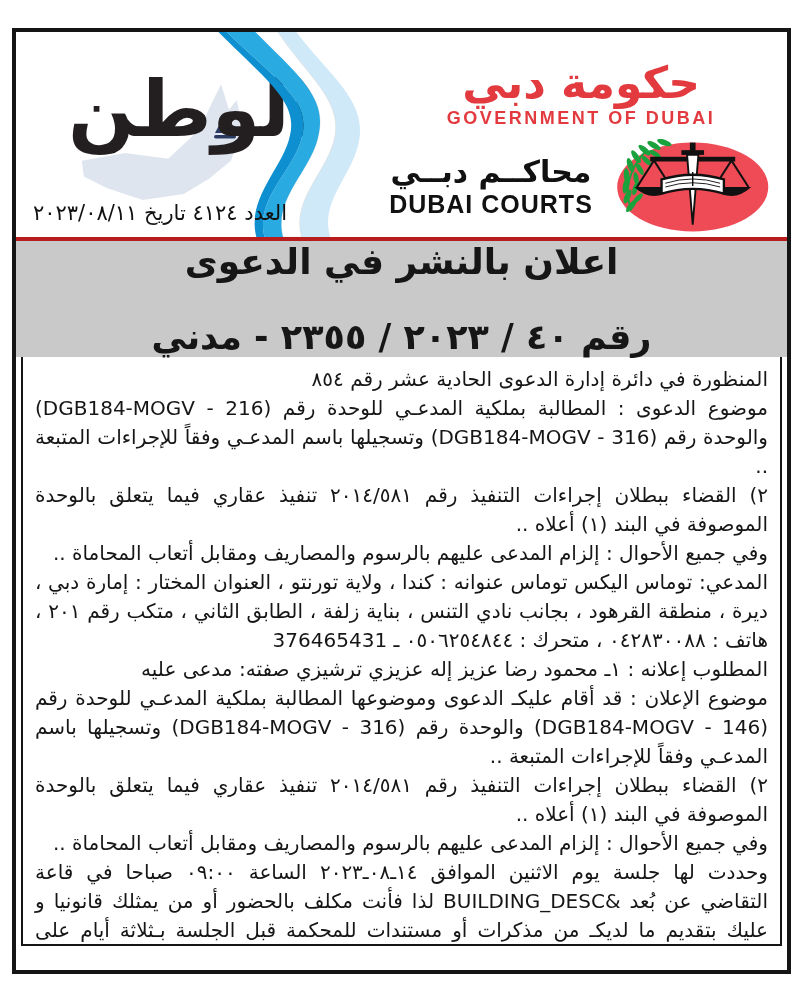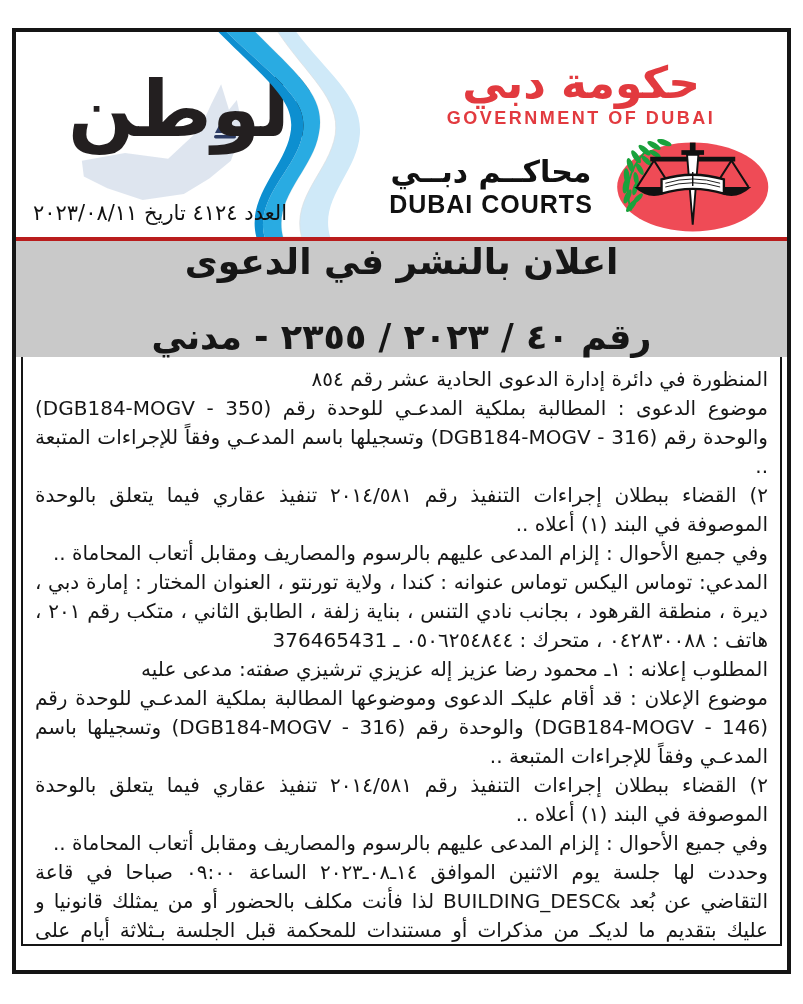--- a/index.html
+++ b/index.html
@@ -155,21 +155,21 @@
       </div>
     </div>
 
     <div class="banner">
       <div class="banner-title">اعلان بالنشر في الدعوى</div>
       <div class="banner-case">رقم ٤٠ / ٢٠٢٣ / ٢٣٥٥ - مدني</div>
     </div>
 
     <div class="bodytext">
       <p>المنظورة في دائرة إدارة الدعوى الحادية عشر رقم ٨٥٤</p>
-      <p>موضوع الدعوى : المطالبة بملكية المدعـي للوحدة رقم (‪DGB184-MOGV - 350‬) والوحدة رقم (‪DGB184-MOGV - 316‬) وتسجيلها باسم المدعـي وفقاً للإجراءات المتبعة ..</p>
+      <p>موضوع الدعوى : المطالبة بملكية المدعـي للوحدة رقم (‪DGB184-MOGV - 216‬) والوحدة رقم (‪DGB184-MOGV - 316‬) وتسجيلها باسم المدعـي وفقاً للإجراءات المتبعة ..</p>
       <p>٢) القضاء ببطلان إجراءات التنفيذ رقم ٢٠١٤/٥٨١ تنفيذ عقاري فيما يتعلق بالوحدة الموصوفة في البند (١) أعلاه ..</p>
       <p>وفي جميع الأحوال : إلزام المدعى عليهم بالرسوم والمصاريف ومقابل أتعاب المحاماة ..</p>
       <p>المدعي: توماس اليكس توماس عنوانه : كندا ، ولاية تورنتو ، العنوان المختار : إمارة دبي ، ديرة ، منطقة القرهود ، بجانب نادي التنس ، بناية زلفة ، الطابق الثاني ، متكب رقم ٢٠١ ، هاتف : ٠٤٢٨٣٠٠٨٨ ، متحرك : ٠٥٠٦٢٥٤٨٤٤ ـ 376465431</p>
       <p>المطلوب إعلانه : ١ـ محمود رضا عزيز إله عزيزي ترشيزي صفته: مدعى عليه</p>
       <p>موضوع الإعلان : قد أقام عليكـ الدعوى وموضوعها المطالبة بملكية المدعـي للوحدة رقم (‪DGB184-MOGV - 146‬) والوحدة رقم (‪DGB184-MOGV - 316‬) وتسجيلها باسم المدعـي وفقاً للإجراءات المتبعة ..</p>
       <p>٢) القضاء ببطلان إجراءات التنفيذ رقم ٢٠١٤/٥٨١ تنفيذ عقاري فيما يتعلق بالوحدة الموصوفة في البند (١) أعلاه ..</p>
       <p>وفي جميع الأحوال : إلزام المدعى عليهم بالرسوم والمصاريف ومقابل أتعاب المحاماة ..</p>
       <p>وحددت لها جلسة يوم الاثنين الموافق ١٤ـ٠٨ـ٢٠٢٣ الساعة ٠٩:٠٠ صباحا في قاعة التقاضي عن بُعد &amp;BUILDING_DESC لذا فأنت مكلف بالحضور أو من يمثلك قانونيا و عليك بتقديم ما لديكـ من مذكرات أو مستندات للمحكمة قبل الجلسة بـثلاثة أيام على الاقل.</p>
     </div>
 

